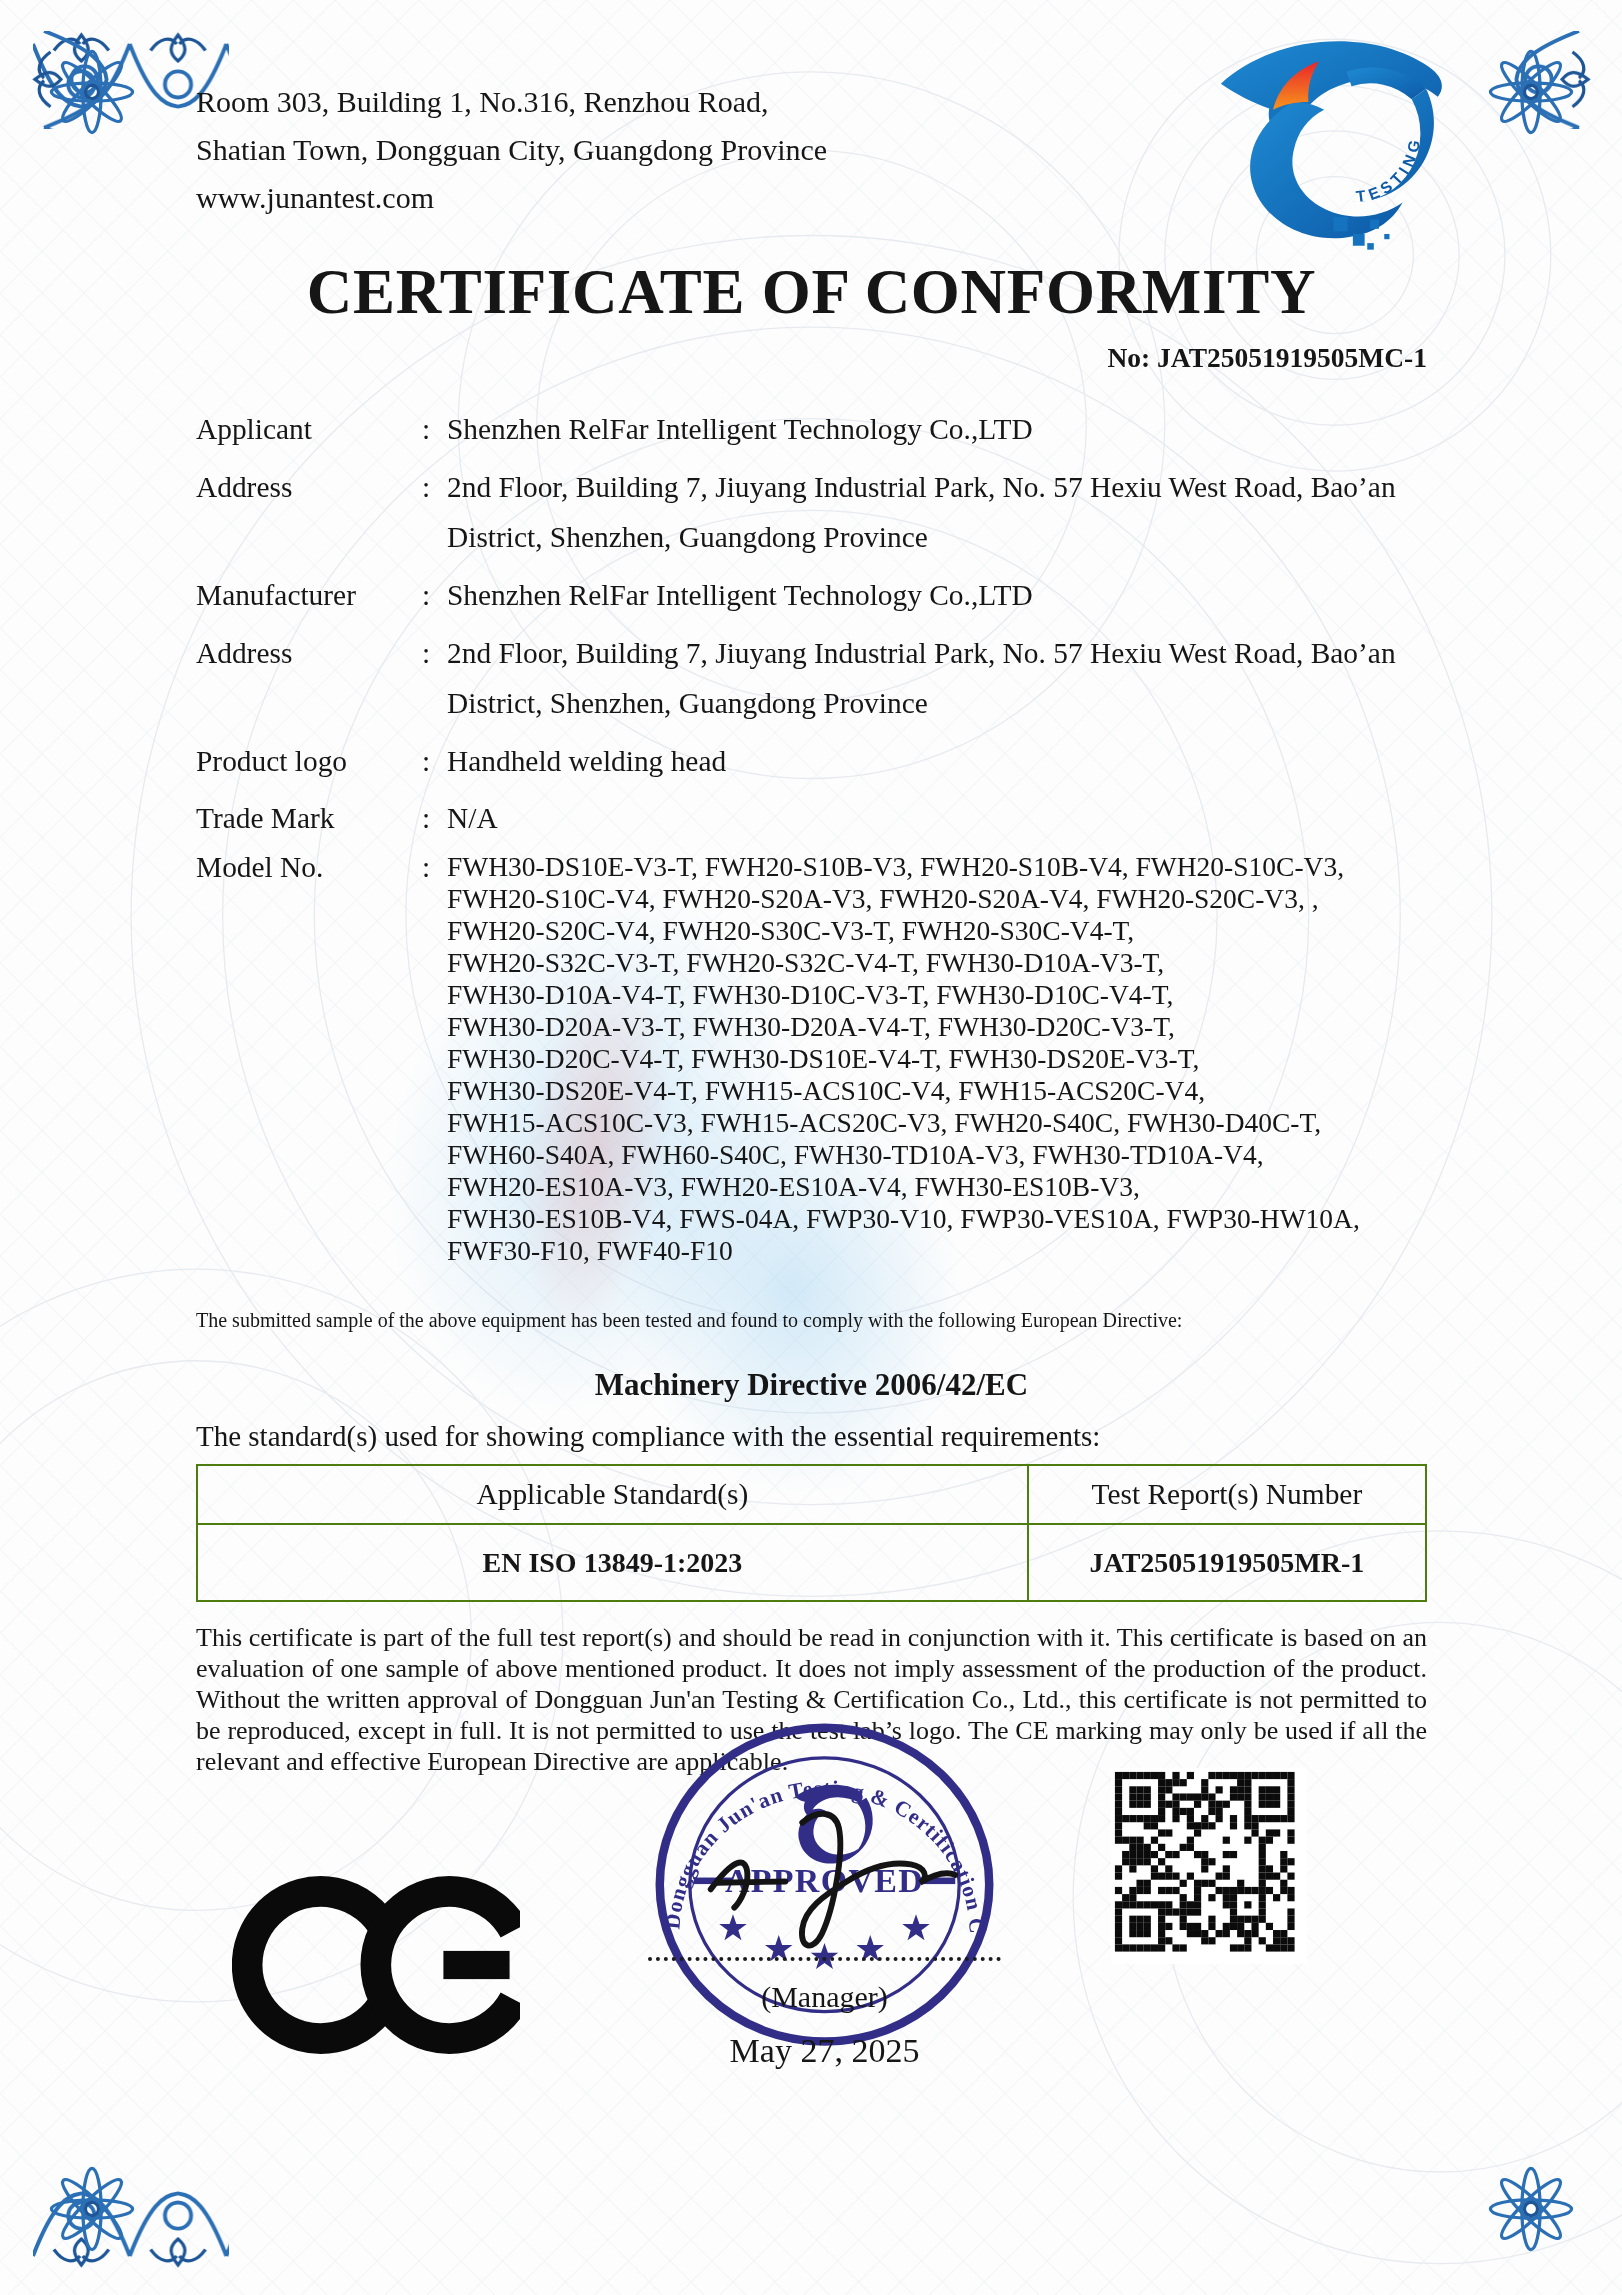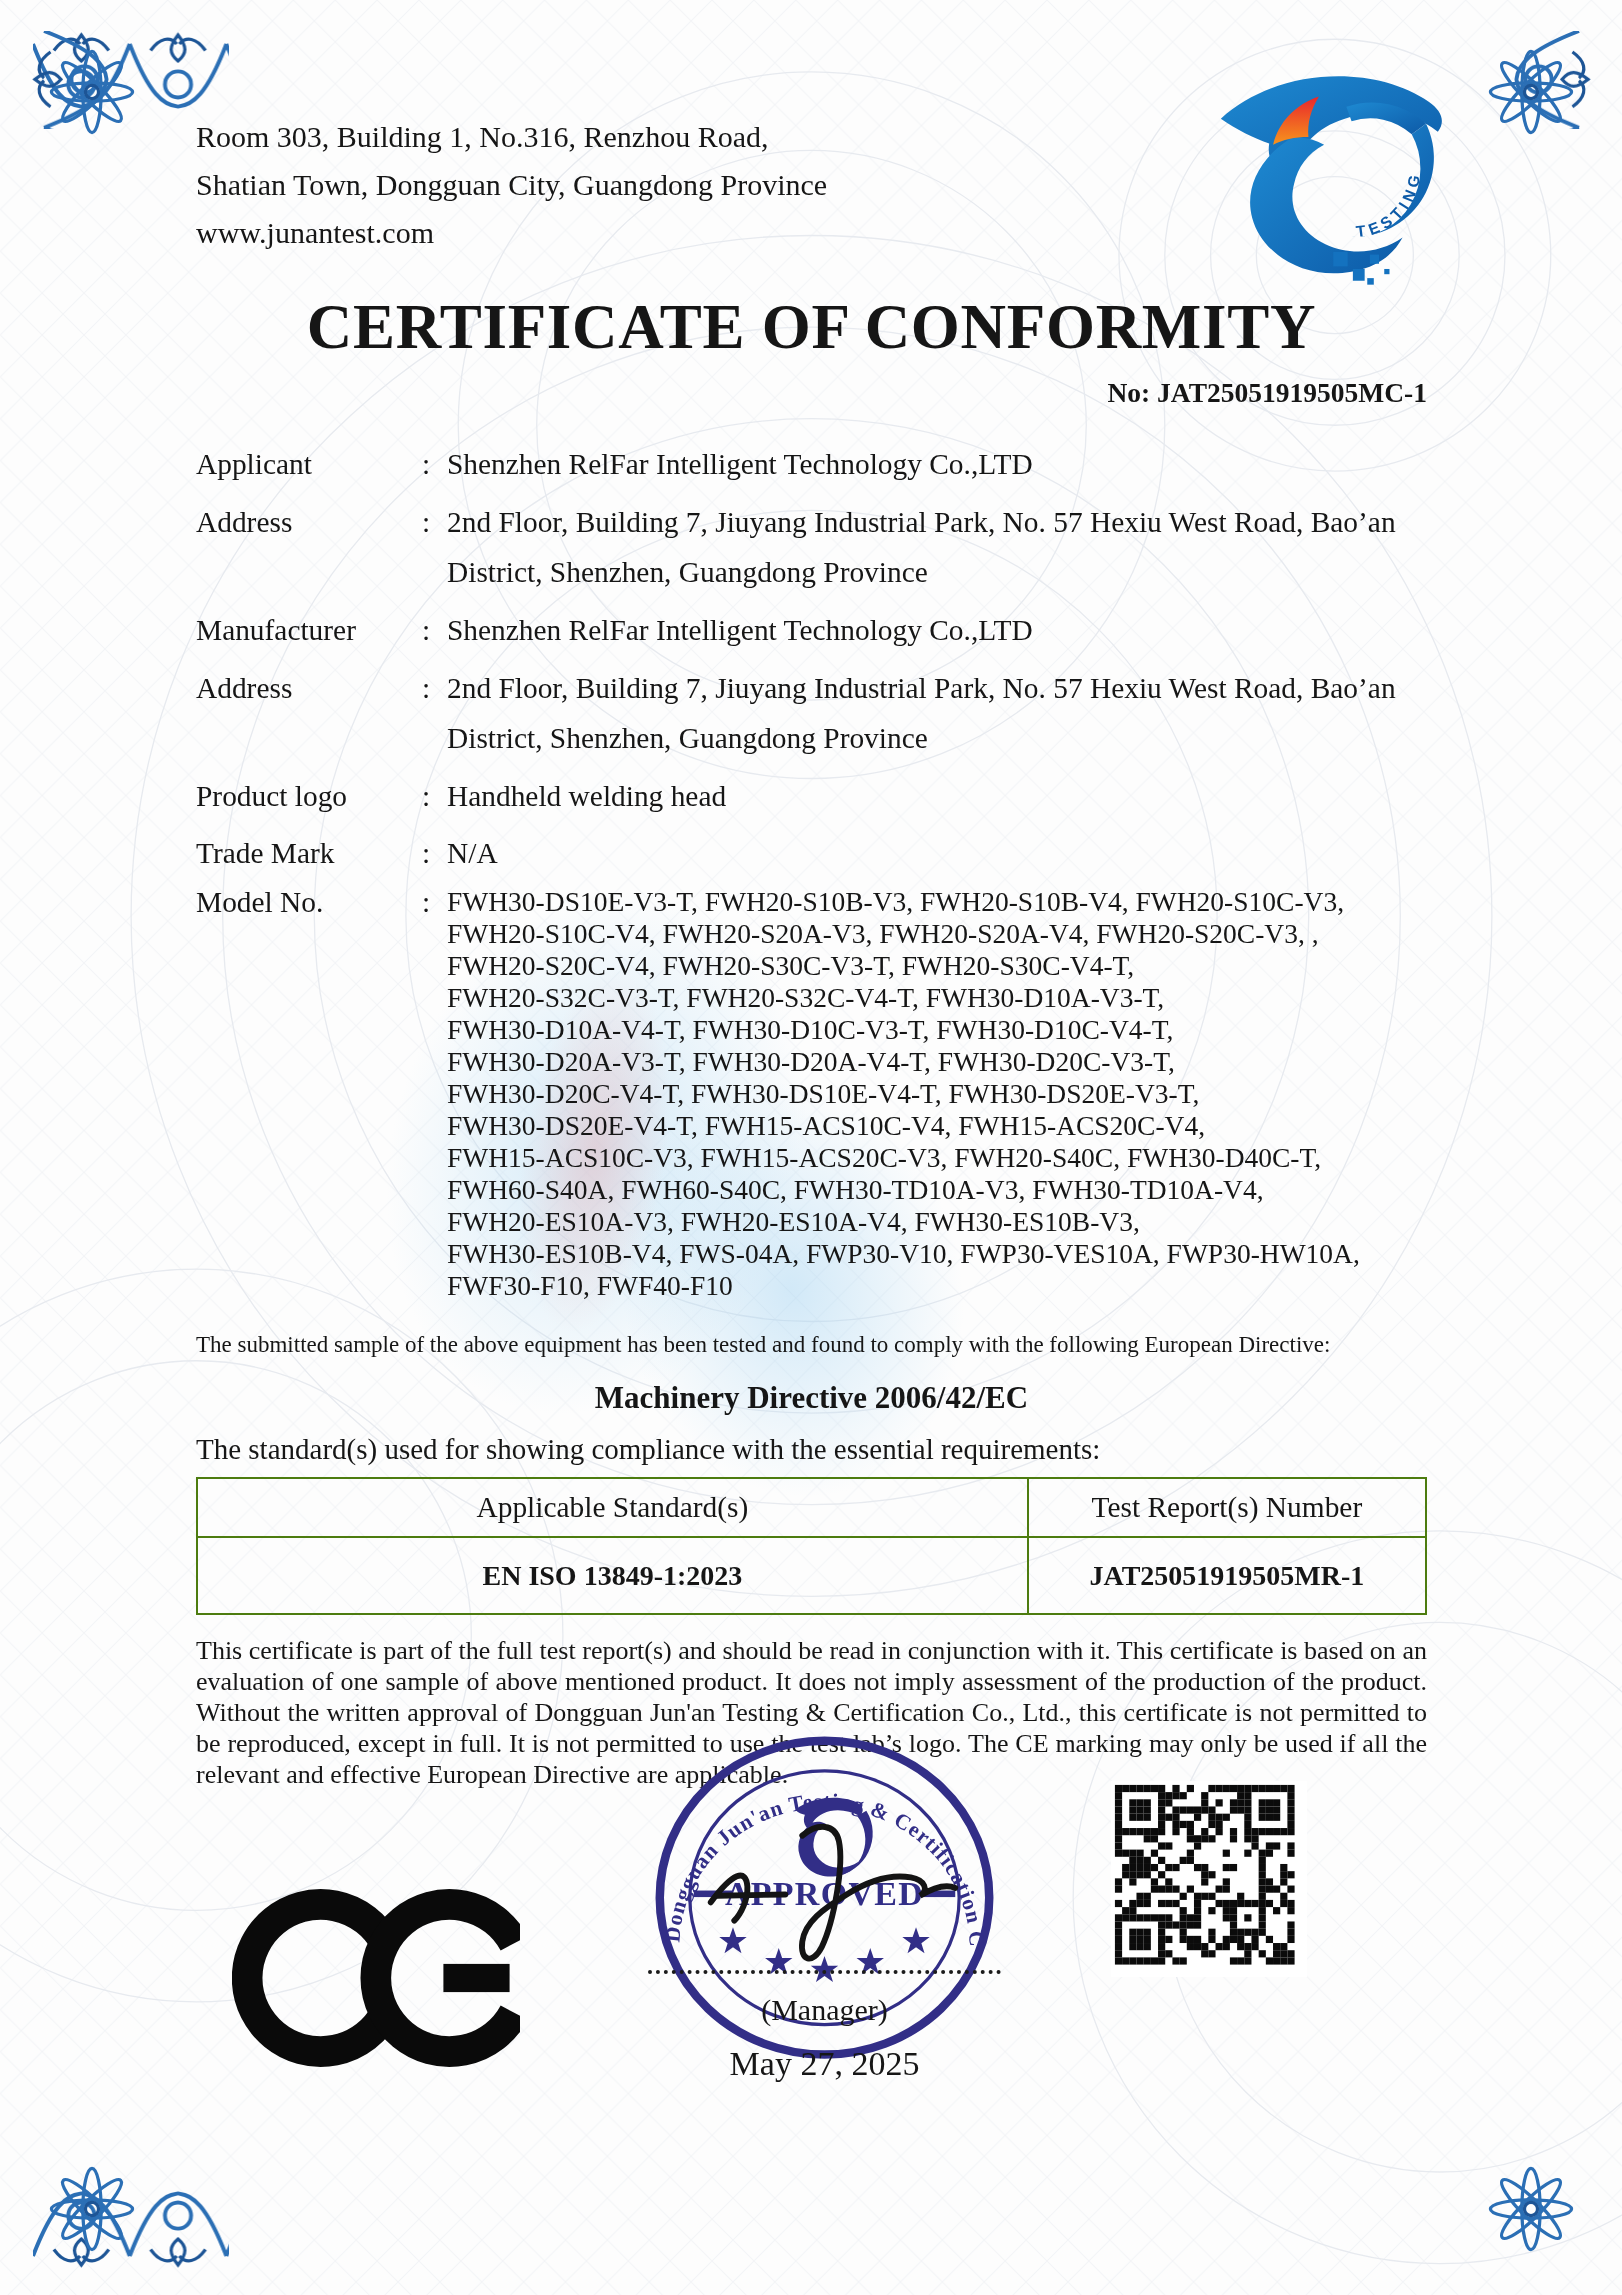--- a/index.html
+++ b/index.html
@@ -15,31 +15,31 @@
   .wm-pink{left:523px;top:968px;width:144px;height:366px;transform:rotate(8deg);
     background:radial-gradient(closest-side,rgba(243,170,170,.38),rgba(243,170,170,0));}
   
   .bstrip{position:absolute;z-index:1;}
   .b-top{left:33px;right:33px;top:31px;height:86px;}
   .b-bottom{left:33px;right:33px;bottom:26px;height:86px;}
   .b-left{left:31px;top:31px;bottom:26px;width:86px;}
   .b-right{right:31px;top:31px;bottom:26px;width:86px;}
   .corner{position:absolute;z-index:2;width:144px;height:144px;}
   
-  .content{position:relative;z-index:3;padding:113px 196px 0 196px;}
+  .content{position:relative;z-index:3;padding:78px 196px 0 196px;}
   .hdr{position:relative;}
   .hdr-line{font-size:30px;line-height:48px;}
   .logo{position:absolute;left:1000px;top:-52px;width:268px;height:229px;}
   .title{text-align:center;font-weight:bold;font-size:63px;letter-spacing:0.7px;margin-top:34px;}
   .certno{text-align:right;font-weight:bold;font-size:27.5px;margin-top:13px;}
   .fields{margin-top:30px;}
   .frow{display:grid;grid-template-columns:226px 25px 1fr;margin-bottom:7.9px;}
   .flabel,.fcolon,.fvalue{font-size:29.4px;line-height:50px;}
   .model-line{font-size:27.5px;line-height:32px;}
-  .statement{font-size:23px;line-height:51px;margin-top:17px;font-family:Liberation Serif, serif;}
+  .statement{font-size:20px;line-height:73px;margin-top:17px;font-family:Liberation Serif, serif;}
   .directive{text-align:center;font-weight:bold;font-size:31px;margin-top:9.2px;}
   .standards-intro{font-size:29px;margin-top:15.7px;line-height:37px;}
   table.std{width:100%;border-collapse:collapse;margin-top:9.2px;}
   table.std td{border:2px solid #4d7c0f;text-align:center;}
   td.h1{width:67.6%;font-size:29.4px;height:55px;}
   td.h2{font-size:29.4px;}
   td.b1,td.b2{font-weight:bold;font-size:28px;height:73px;}
   .disclaimer{font-size:26px;line-height:31px;margin-top:19.6px;text-align:justify;}
   
   .footer{position:relative;height:327px;margin-top:18.3px;}

